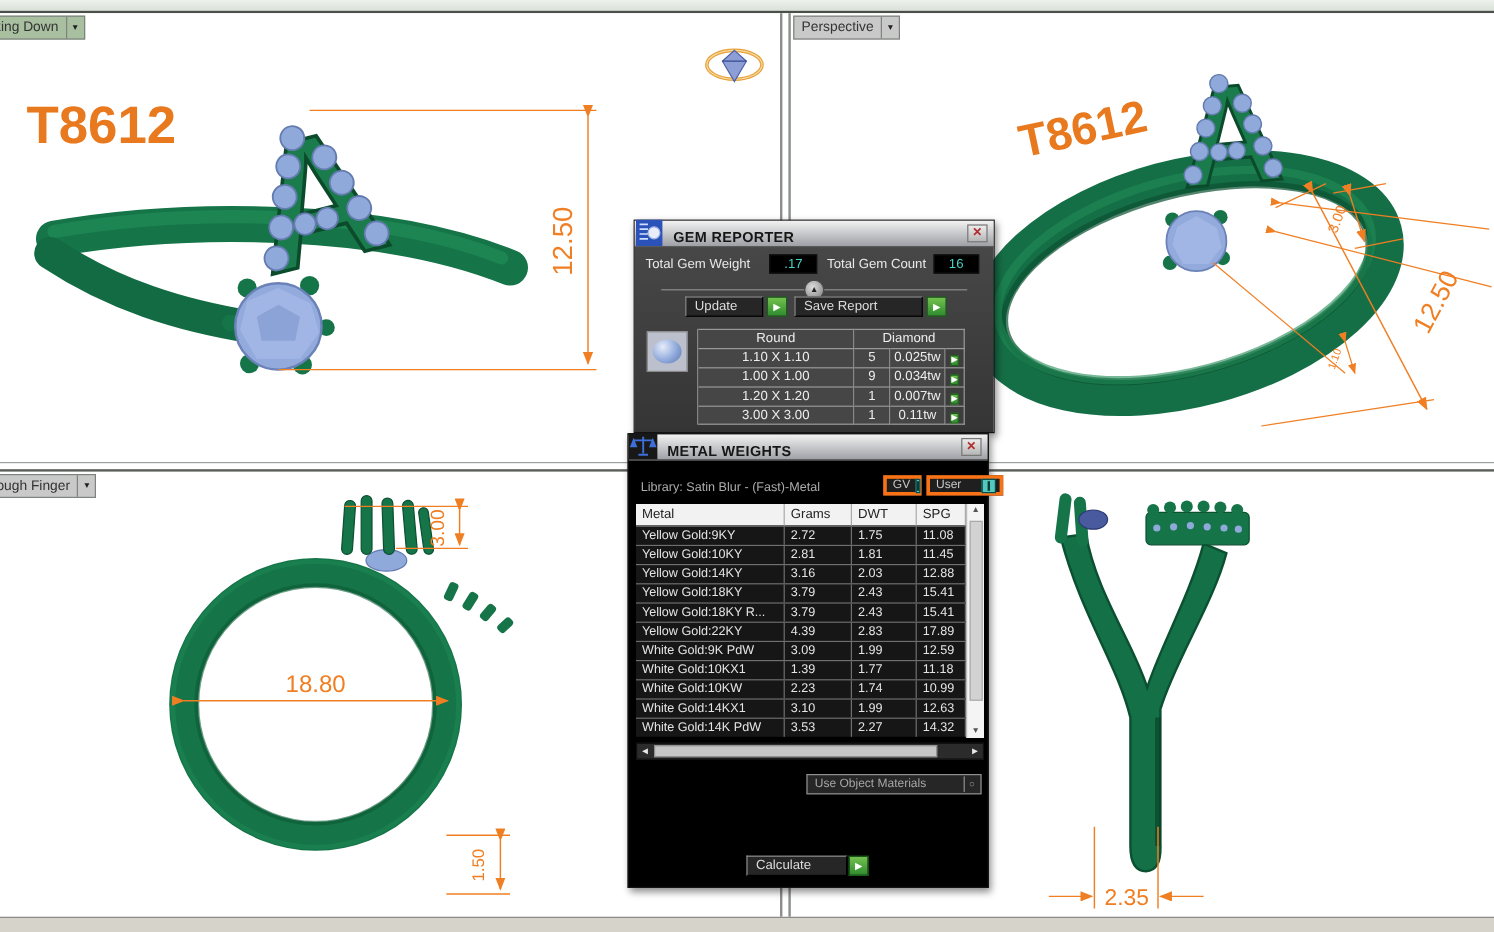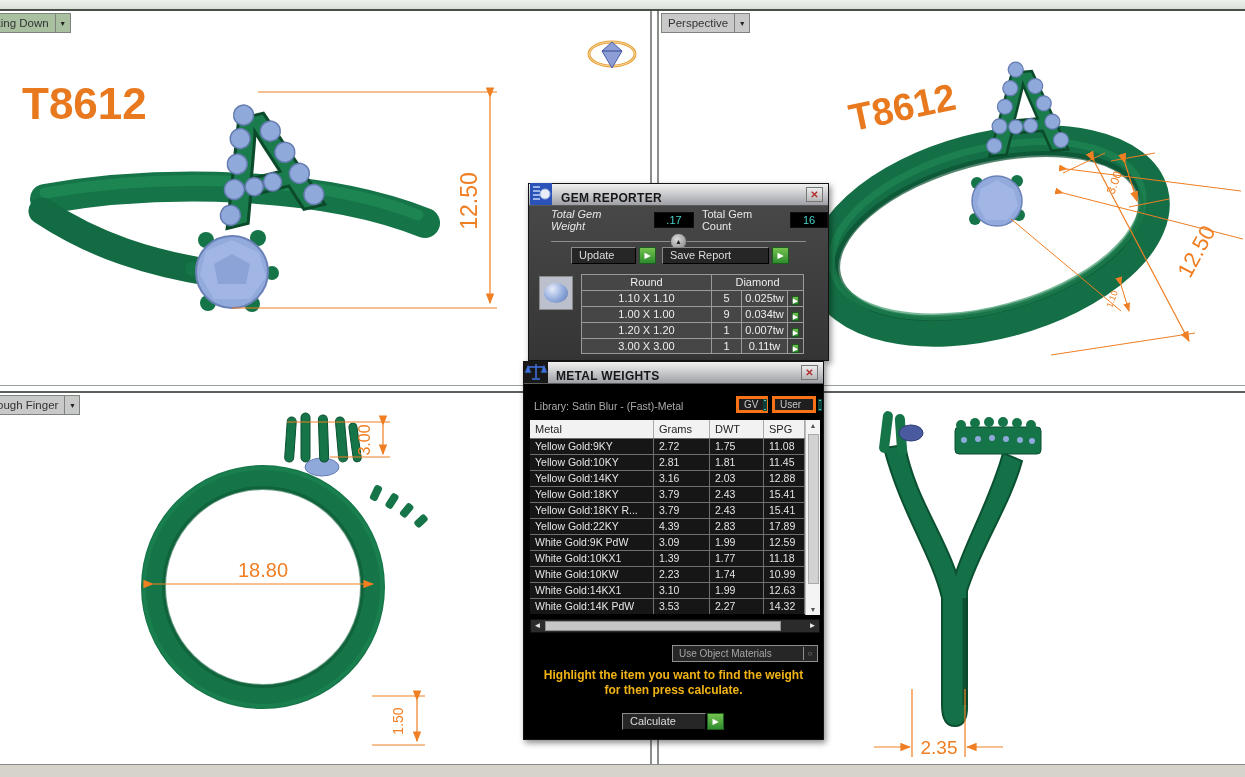--- a/index.html
+++ b/index.html
@@ -387,21 +387,21 @@
           <line x1="4" y1="12" x2="11" y2="12"></line>
             <line x1="4" y1="16" x2="11" y2="16"></line>
         </g>
         <circle cx="16" cy="11" r="5" fill="#E9EDF8" stroke="#9FB4E0"></circle>
       </svg>
       <span class="ttl">GEM REPORTER</span>
       <span class="close-btn">✕</span>
     </div>
 
     <div class="gr-row1">
-      <span style="margin-left:22px;font-style:italic;">Total Gem Weight</span>
+      <span style="margin-left:9px;">Total Gem Weight</span>
       <span class="valbox" style="width:40px; margin-left:16px;">.17</span>
       <span style="margin-left:8px;">Total Gem Count</span>
       <span class="valbox" style="width:38px; margin-left:6px;">16</span>
     </div>
 
     <div class="gr-slider-line"></div>
     <div class="gr-knob">▲</div>
 
     <div class="gr-btnrow">
       <span class="dk-btn" style="left:42px; width:65px;">Update</span>
@@ -461,21 +461,21 @@
       </svg>
       <span class="ttl">METAL WEIGHTS</span>
       <span class="close-btn">✕</span>
     </div>
 
     <div class="mw-lib">Library: Satin Blur - (Fast)-Metal</div>
     <div class="tgl-btn" style="left:212px; width:32px;">
       <span>GV</span>
         <b></b>
     </div>
-    <div class="tgl-btn" style="left:248px; width:44px;gap:12px;">
+    <div class="tgl-btn" style="left:248px; width:64px;gap:12px;">
       <span>User</span>
         <b></b>
     </div>
 
     <div class="mw-table">
       <div class="mw-head">
         <span>Metal</span>
         <span>Grams</span>
         <span>DWT</span>
         <span>SPG</span>
@@ -557,22 +557,18 @@
       <span class="mw-harrow" style="left:0;">◄</span>
       <span class="mw-hthumb"></span>
       <span class="mw-harrow" style="right:0;">►</span>
     </div>
 
     <div class="uom-box">
       <span>Use Object Materials</span>
       <i>○</i>
     </div>
 
-    <div class="mw-instr">
-      <div>Highlight the item you want to find the weight</div>
-      <div>for then press calculate.</div>
-    </div>
 
     <span class="dk-btn calc-btn">Calculate</span>
     <span class="garrow calc-arrow">▶</span>
   </div>
 
 </div>
 
 </body></html>

